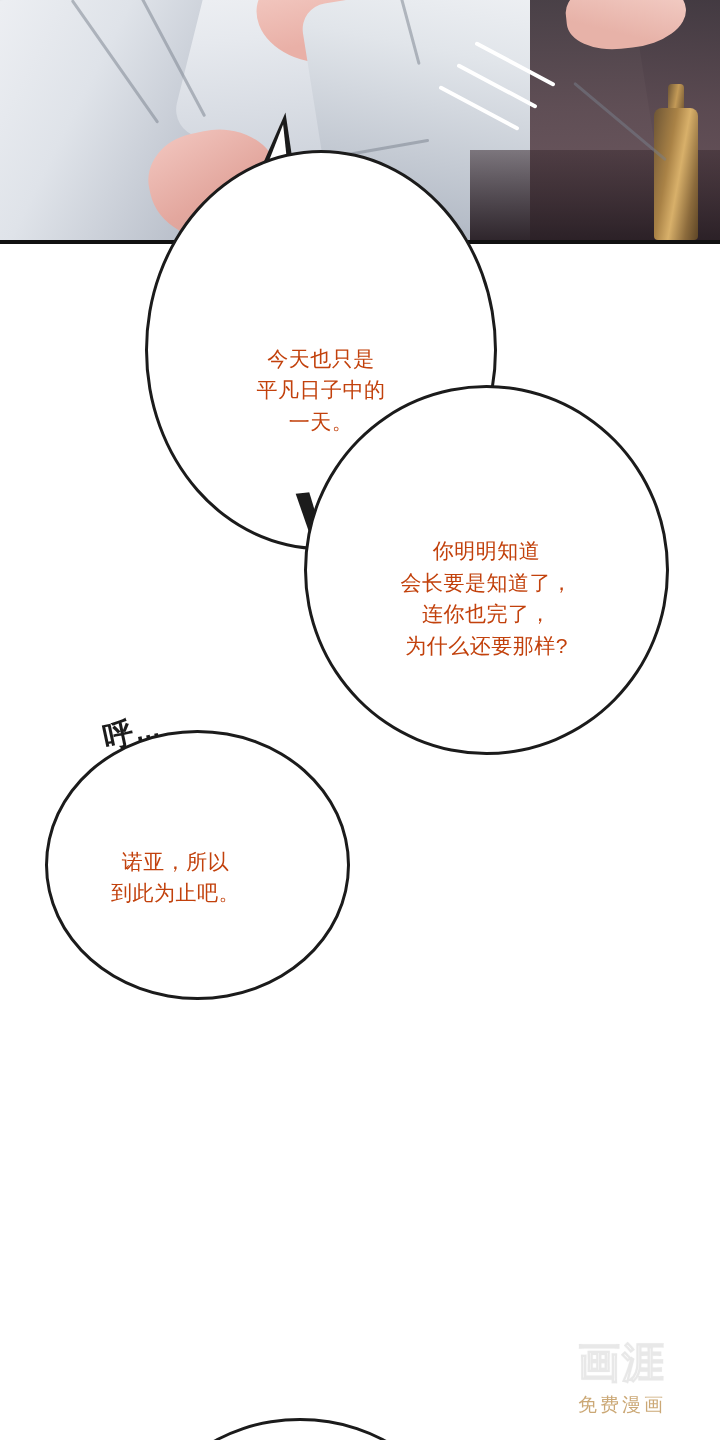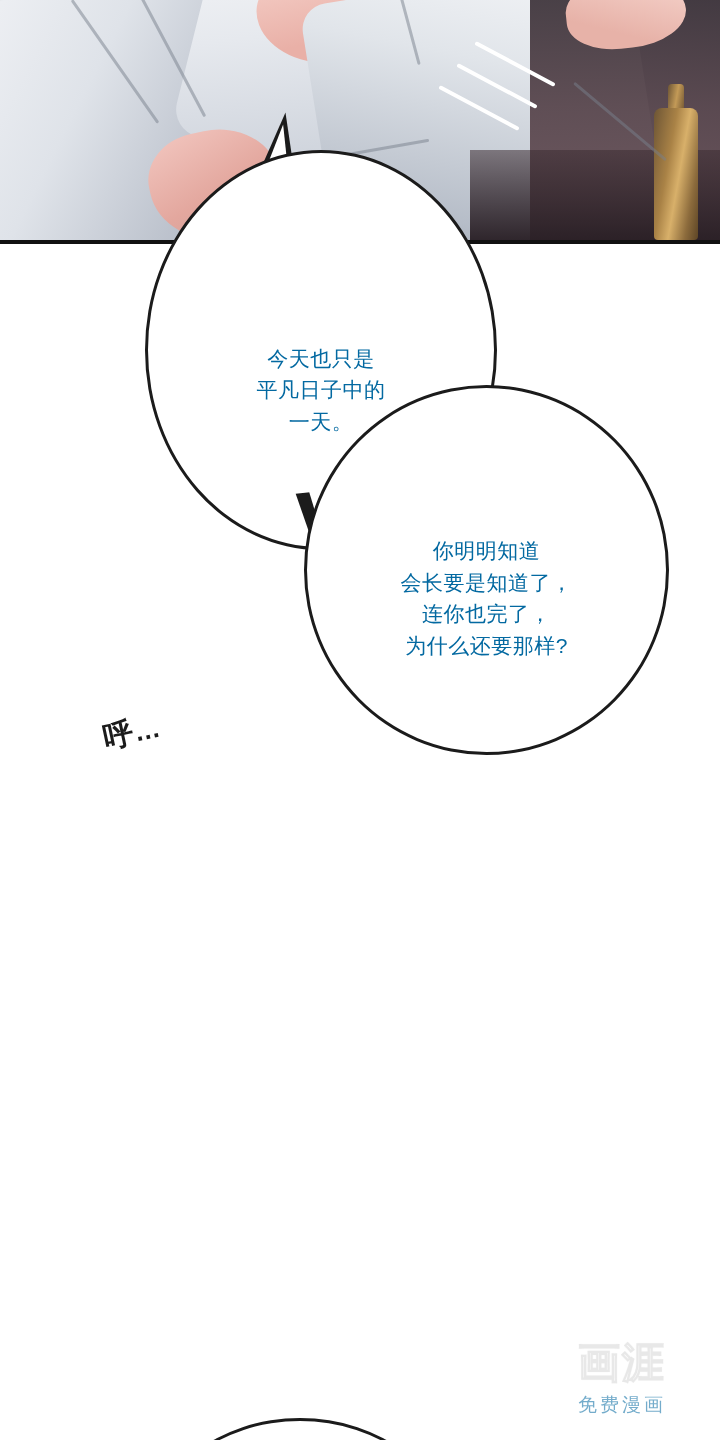--- a/index.html
+++ b/index.html
@@ -143,21 +143,21 @@
     border-radius: 50%;
     box-sizing: border-box;
     display: flex;
     align-items: center;
     justify-content: center;
     text-align: center;
   }
   .balloon .text {
     font-size: 21px;
     line-height: 1.5;
-    color: #0369a1;
+    color: #c2410c;
     letter-spacing: 0.5px;
     white-space: pre-line;
     padding: 0 18px;
   }
   #balloon-1 {
     left: 145px;
     top: 150px;
     width: 352px;
     height: 400px;
   }
@@ -256,21 +256,21 @@
     font-weight: bold;
     color: #ffffff;
     letter-spacing: 2px;
     -webkit-text-stroke: 1px #d7d7d7;
     text-shadow: 0 0 2px rgba(0,0,0,0.12);
     line-height: 1;
   }
   .wm-sub {
     margin-top: 8px;
     font-size: 19px;
-    color: #0369a1;
+    color: #a16207;
     letter-spacing: 3px;
   }
 </style>
 </head>
 <body>
 
 <div id="page">
 
   <div class="art-panel">
     <div class="art-bg"></div>
@@ -308,20 +308,24 @@
     <div class="text">你明明知道
 会长要是知道了，
 连你也完了，
 为什么还要那样?</div>
   </div>
 
   <div class="sfx">
     <span>呼</span><span class="dots">…</span>
   </div>
 
+  <div class="balloon" id="balloon-3">
+    <div class="text">诺亚，所以
+到此为止吧。</div>
+  </div>
 
   <div class="balloon" id="balloon-4">
     <div class="text"></div>
   </div>
 
   <div class="watermark">
     <div class="wm-logo">画涯</div>
     <div class="wm-sub">免费漫画</div>
   </div>
 

